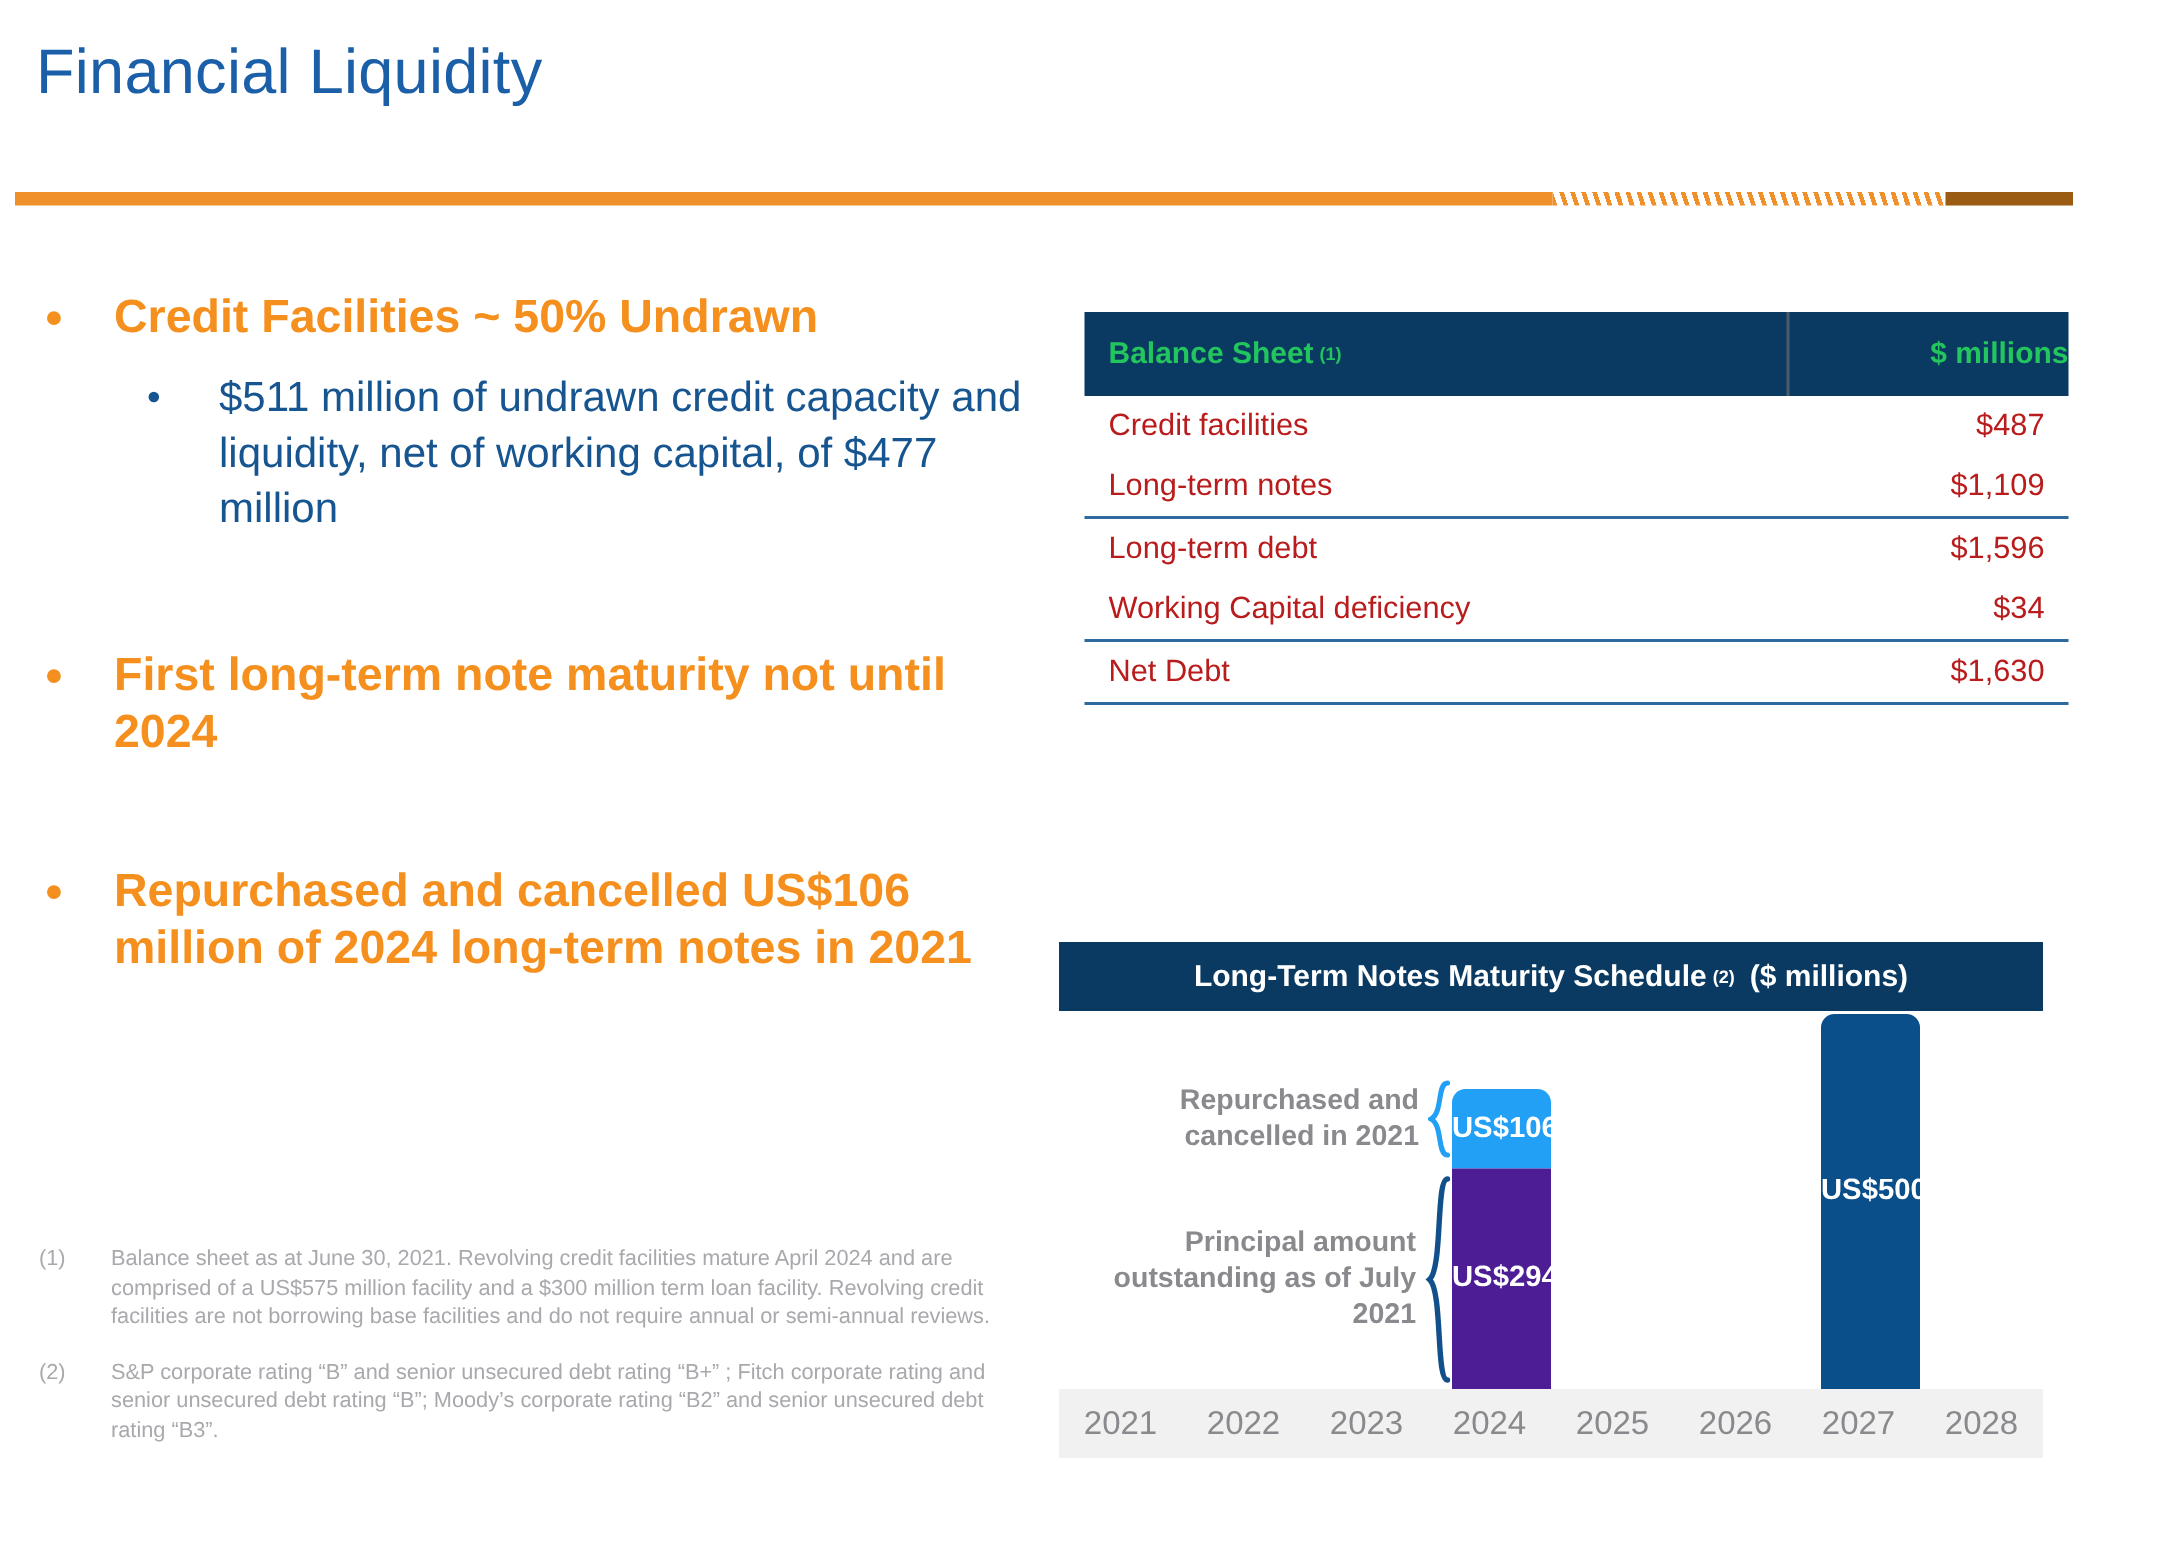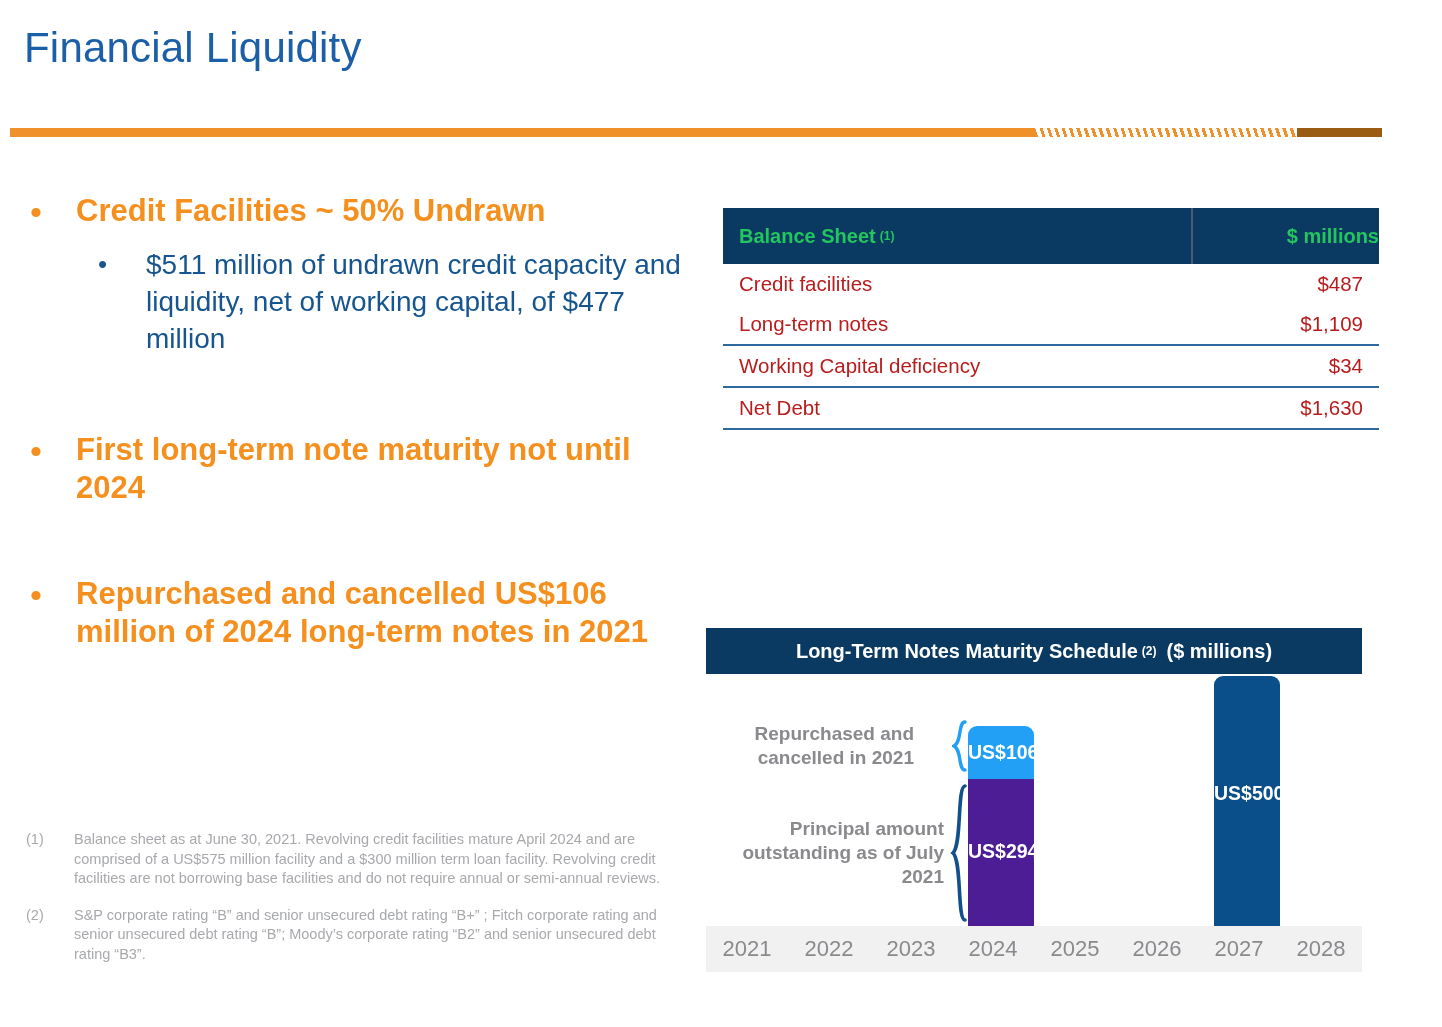--- a/index.html
+++ b/index.html
@@ -344,20 +344,24 @@
   <div class="bs-row">
     <div class="label">Credit facilities</div>
     <div class="value">$487</div>
   </div>
 
   <div class="bs-row rule-after">
     <div class="label">Long-term notes</div>
     <div class="value">$1,109</div>
   </div>
 
+  <div class="bs-row">
+    <div class="label">Long-term debt</div>
+    <div class="value">$1,596</div>
+  </div>
 
   <div class="bs-row rule-after">
     <div class="label">Working Capital deficiency</div>
     <div class="value">$34</div>
   </div>
 
   <div class="bs-row bs-bottom">
     <div class="label">Net Debt</div>
     <div class="value">$1,630</div>
   </div>
@@ -384,21 +388,21 @@
           <div class="bar-label" style="top:61px;">US$294</div>
         </div>
       </div>
 
       <div class="bar" style="left:508px; height:250px;">
         <div class="bar-seg seg-solo" style="height:250px;">
           <div class="bar-label" style="top:106px;">US$500</div>
         </div>
       </div>
 
-      <div class="callout" style="left:40px; top:44px; width:222px; height:56px;gap:32px;">
+      <div class="callout" style="left:40px; top:44px; width:222px; height:56px;">
         <div class="callout-text">Repurchased and cancelled in 2021</div>
         <svg class="brace" width="16" height="52" viewBox="0 0 16 52">
           <path d="M13 2 C6 2, 10 22, 2 26 C10 30, 6 50, 13 50" fill="none" stroke="#22A0F5" stroke-width="3.4" stroke-linecap="round"></path>
         </svg>
       </div>
 
       <div class="callout" style="left:10px; top:108px; width:252px; height:142px;">
         <div class="callout-text">Principal amount outstanding as of July 2021</div>
         <svg class="brace" width="18" height="140" viewBox="0 0 18 140">
           <path d="M15 3 C7 3, 12 62, 3 70 C12 78, 7 137, 15 137" fill="none" stroke="#12508C" stroke-width="3.6" stroke-linecap="round"></path>

